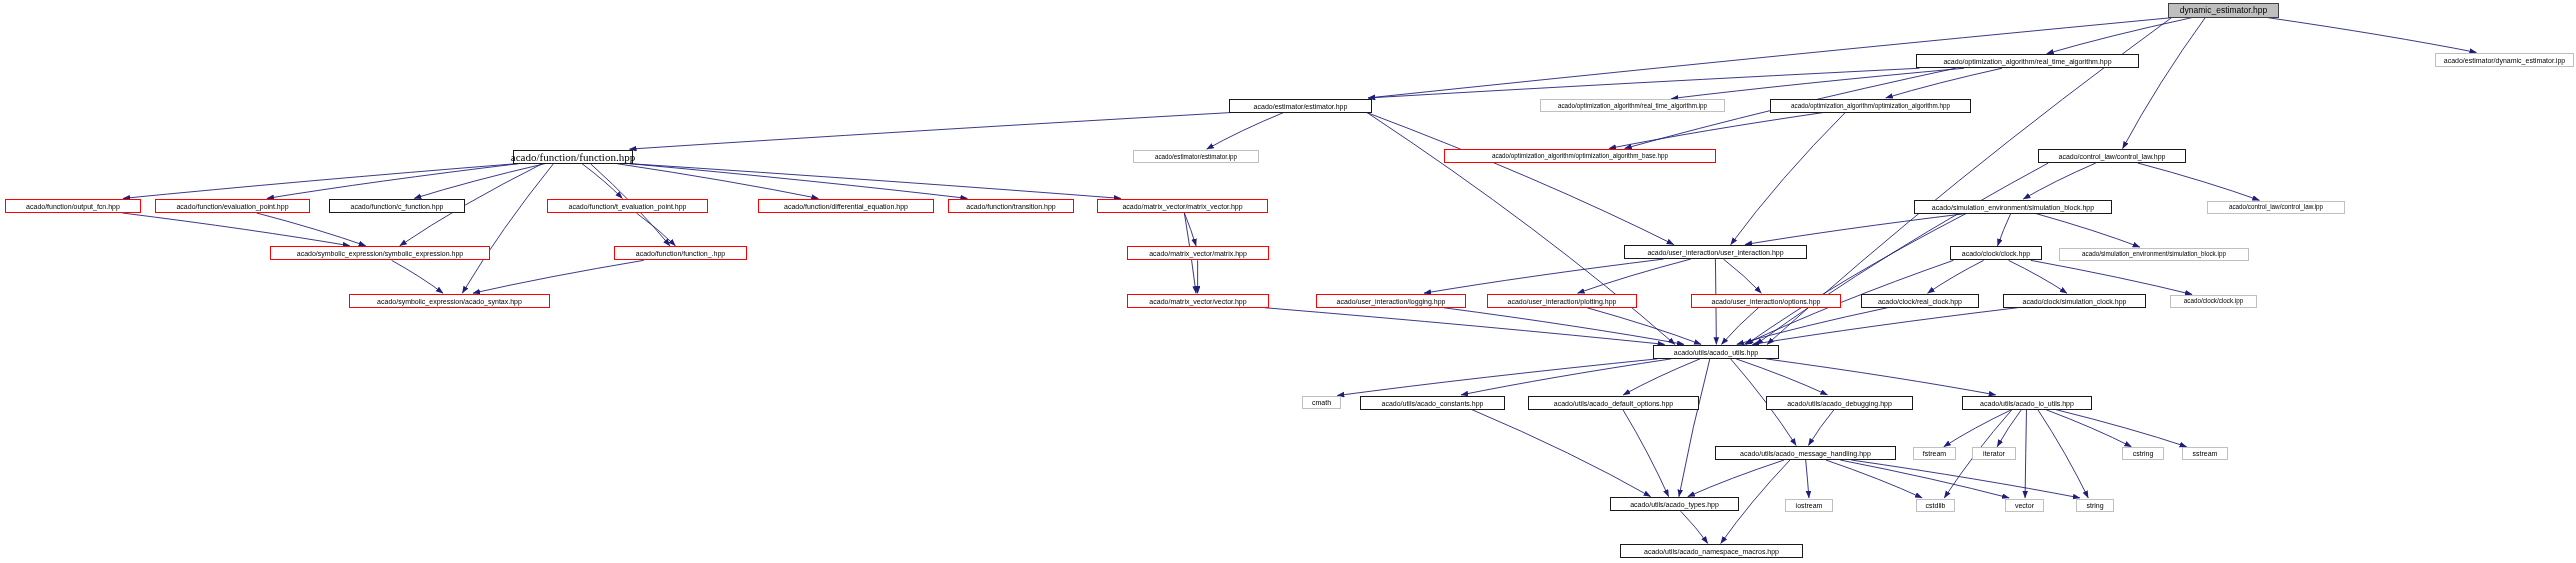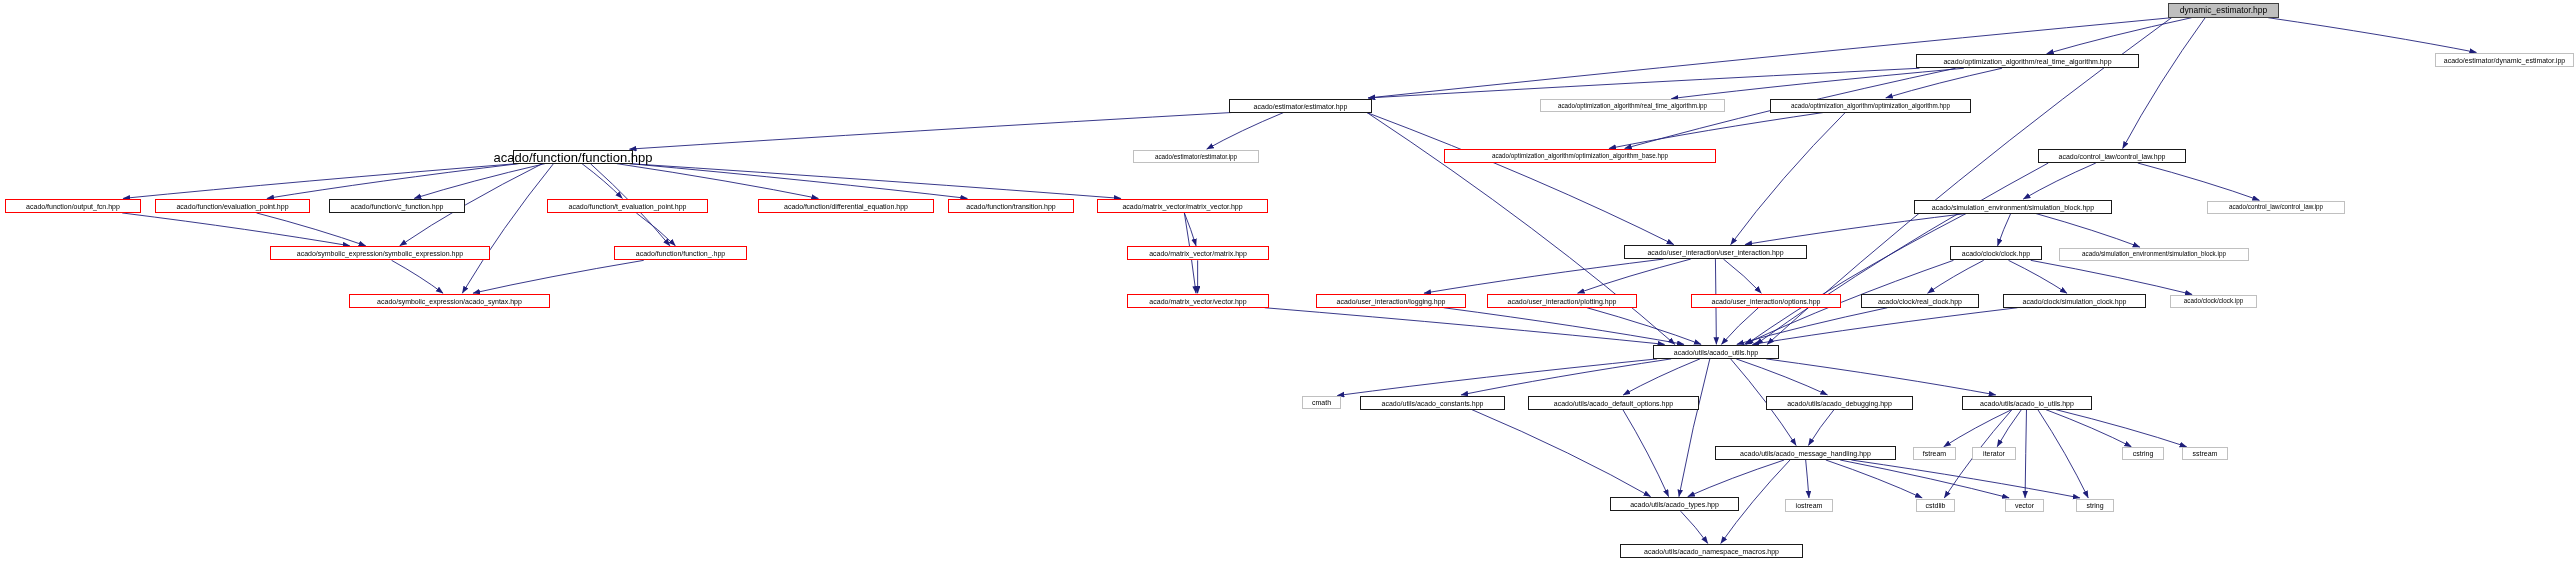--- a/index.html
+++ b/index.html
@@ -8,21 +8,21 @@
   #graph-root{position:relative;width:2576px;height:563px;background:#ffffff;overflow:hidden;}
   svg.edges{position:absolute;left:0;top:0;width:2576px;height:563px;}
   .node{position:absolute;box-sizing:border-box;display:flex;align-items:center;justify-content:center;
         text-align:center;white-space:nowrap;background:#ffffff;line-height:1;}
   .node span{display:block;padding:0 2.5px;}
   .n-root{background:#bfbfbf;border:0.6px solid #404040;}
   .n-black{border:0.6px solid #1a1a1a;}
   .n-red{border:0.6px solid #ff0000;}
   .n-gray{border:0.6px solid #c0c0c0;}
   .fs13{font-size:8.5px;}
-  .fs12{font-size:13px;}
+  .fs12{font-size:11px;font-family:Liberation Serif, serif;}
   .fs11{font-size:7px;}
   .fs10{font-size:6.3px;}
   .edge{stroke:#1f1f7a;stroke-width:1.4px;fill:none;}
   .ahead{fill:#1f1f7a;}
 </style>
 </head>
 <body>
 
 <div id="graph-root">
   <svg class="edges" viewBox="0 0 4076 891" preserveAspectRatio="none" id="edge-svg">

